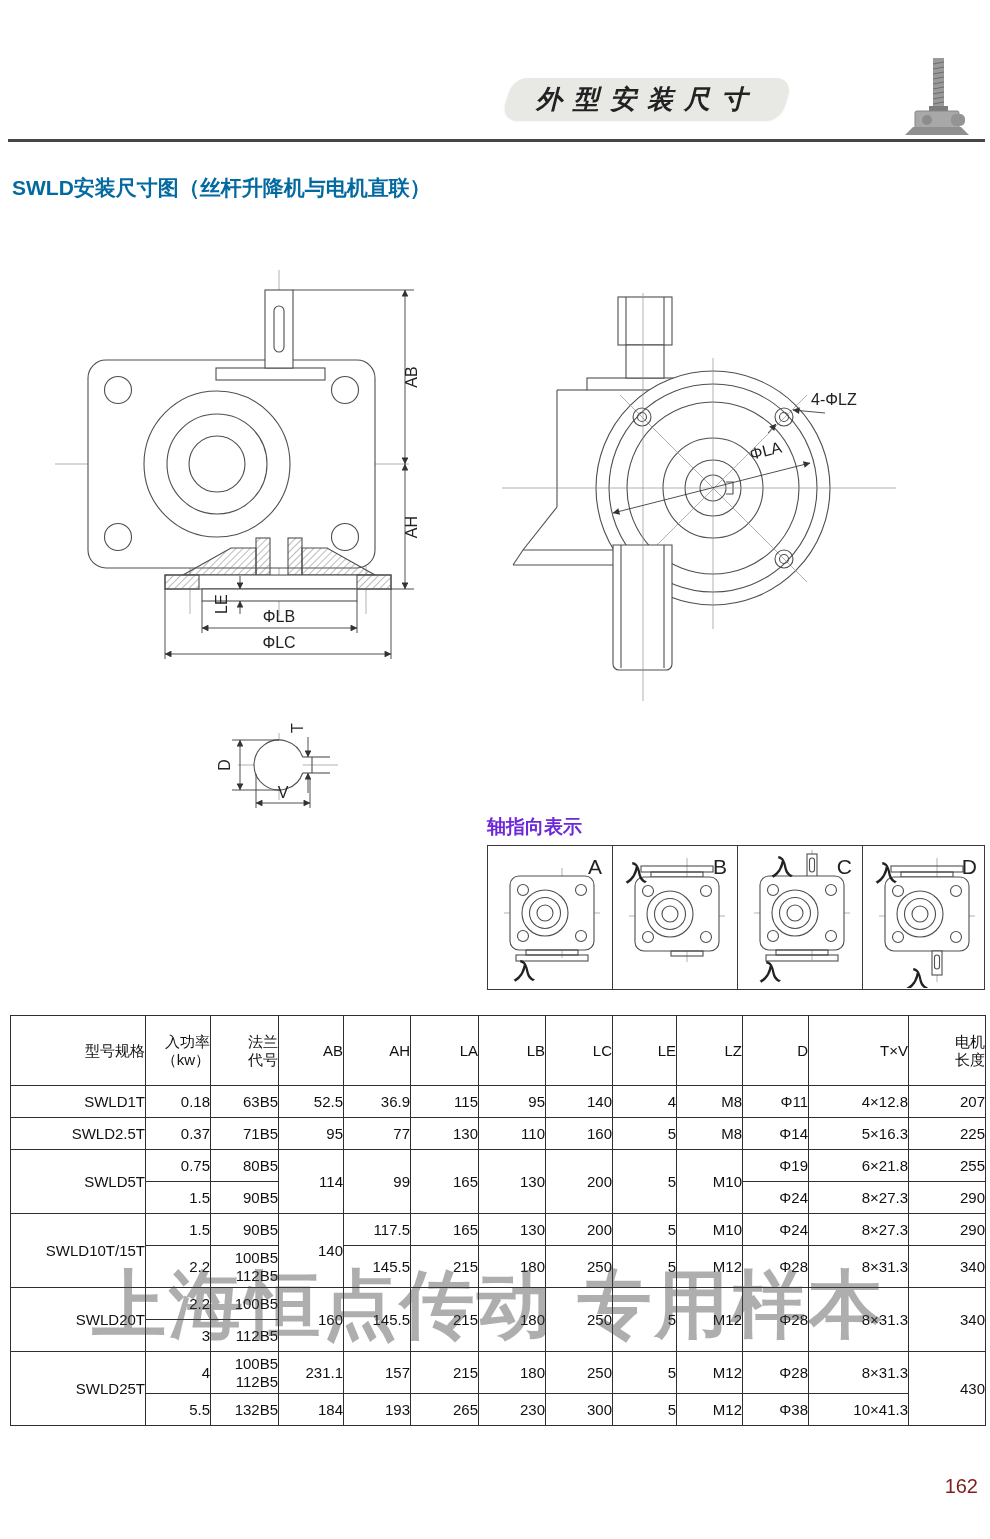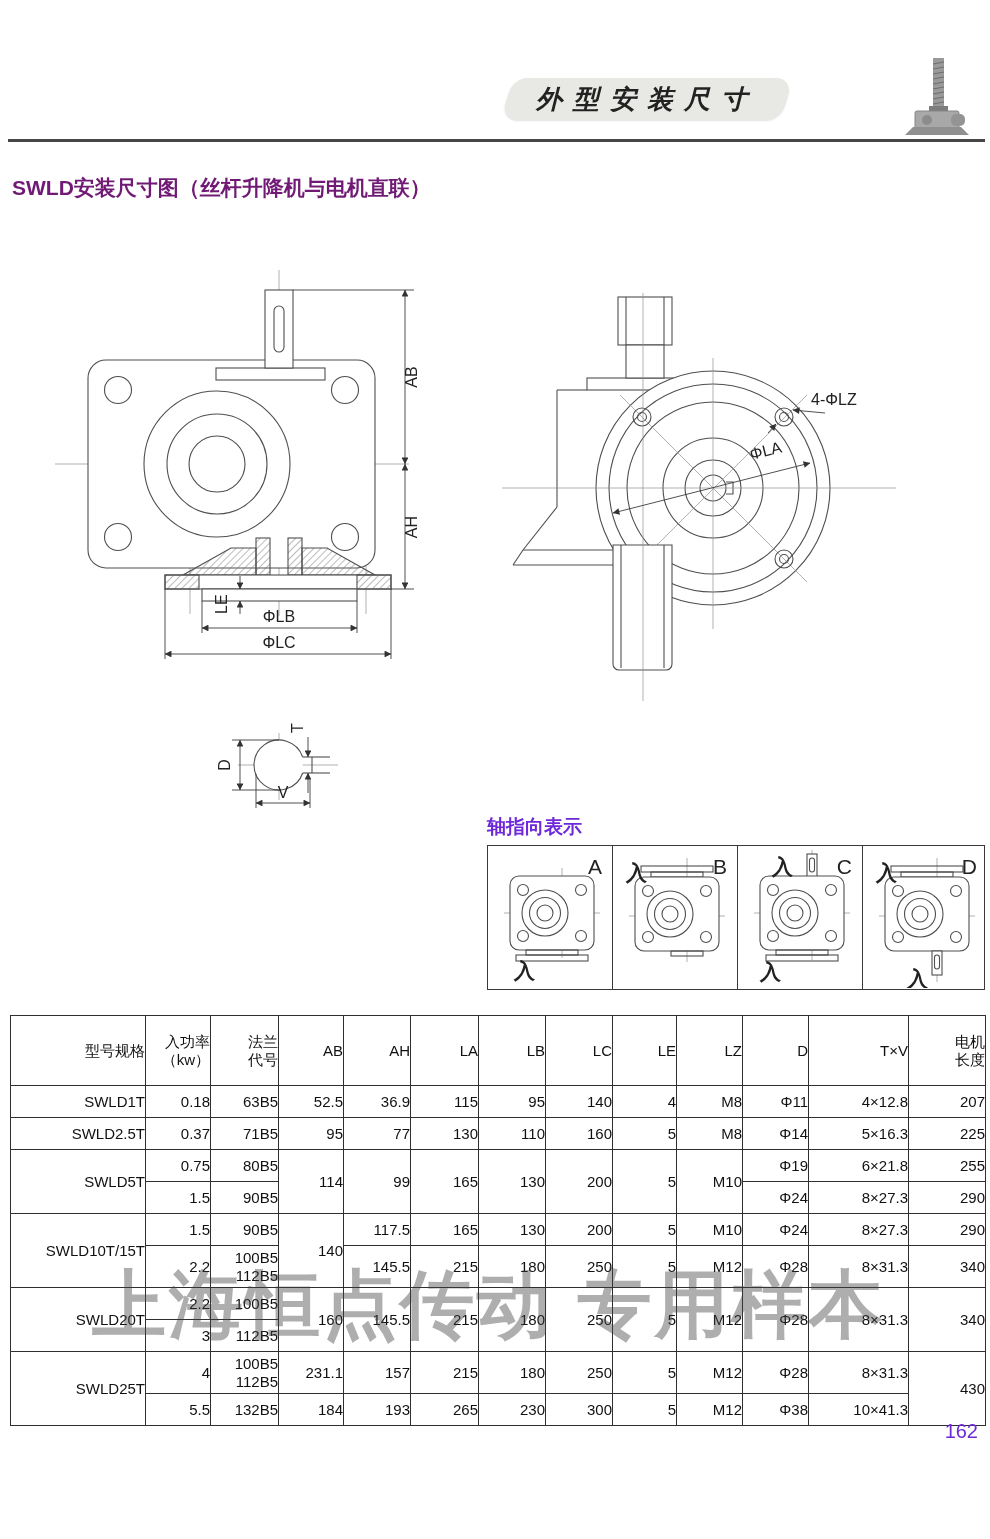--- a/index.html
+++ b/index.html
@@ -4,21 +4,21 @@
 <style>
   html,body{margin:0;padding:0;background:#fff;}
   .page{position:relative;width:990px;height:1539px;background:#fff;overflow:hidden;
         font-family:"Liberation Sans","DejaVu Sans",sans-serif;color:#1c1c1c;}
   
   .banner{position:absolute;left:507px;top:78px;width:280px;height:42px;background:#e8e8e5;
           transform:skewX(-18deg);border-radius:14px 18px 14px 18px;box-shadow:0 1px 2px rgba(0,0,0,.12);}
   .banner span{display:block;transform:skewX(18deg);font-style:italic;font-weight:bold;font-size:26px;
           letter-spacing:11px;text-align:center;line-height:42px;color:#222;}
   .top-rule{position:absolute;left:8px;top:139px;width:977px;height:3px;background:#474747;}
-  .section-title{position:absolute;left:12px;top:174px;font-size:21px;font-weight:bold;color:#701a75;}
+  .section-title{position:absolute;left:12px;top:174px;font-size:21px;font-weight:bold;color:#0369a1;}
   .drw{position:absolute;}
   .drw line,.drw rect,.drw circle,.drw path,.drw polygon,.drw polyline{vector-effect:none;}
   .ol{stroke:#4f4f4f;stroke-width:1.1;fill:none;}
   .cl{stroke:#8f8f8f;stroke-width:.7;fill:none;}
   .dm{stroke:#3d3d3d;stroke-width:.9;fill:none;}
   .dtx{font-size:16px;fill:#222;}
   .axis-title{position:absolute;left:487px;top:814px;font-size:19px;font-weight:bold;color:#6d28d9;}
   .axis-box{position:absolute;left:487px;top:845px;width:498px;height:145px;border:1.6px solid #3a3a3a;
             display:flex;box-sizing:border-box;}
   .axis-cell{flex:1;border-right:1.4px solid #3a3a3a;position:relative;}
@@ -28,21 +28,21 @@
   
   table.spec{position:absolute;left:10px;top:1015px;width:975px;border-collapse:collapse;table-layout:fixed;
              font-size:15px;text-align:right;color:#111;}
   table.spec th,table.spec td{border:1.5px solid #2f2f2f;padding:0;white-space:pre-line;line-height:1.2;
              font-weight:normal;vertical-align:middle;}
   tr.hrow{height:70px;}
   tr.r{height:32px;}
   tr.rt{height:42px;}
   .watermark{position:absolute;left:92px;top:1256px;width:880px;font-size:74px;font-weight:bold;
              color:#404040;opacity:.42;letter-spacing:3px;white-space:nowrap;z-index:5;pointer-events:none;}
-  .page-number{position:absolute;right:12px;top:1420px;font-size:20px;color:#6d28d9;}
+  .page-number{position:absolute;right:12px;top:1475px;font-size:20px;color:#7f1d1d;}
 </style>
 </head>
 <body>
 
 <div class="page">
 
   <svg width="0" height="0" style="position:absolute">
     <defs>
       <marker id="arw" viewBox="0 0 10 10" refX="9.5" refY="5" markerWidth="10" markerHeight="7.5" orient="auto-start-reverse">
         <path d="M0,0 L10,5 L0,10 z" fill="#333"></path>

